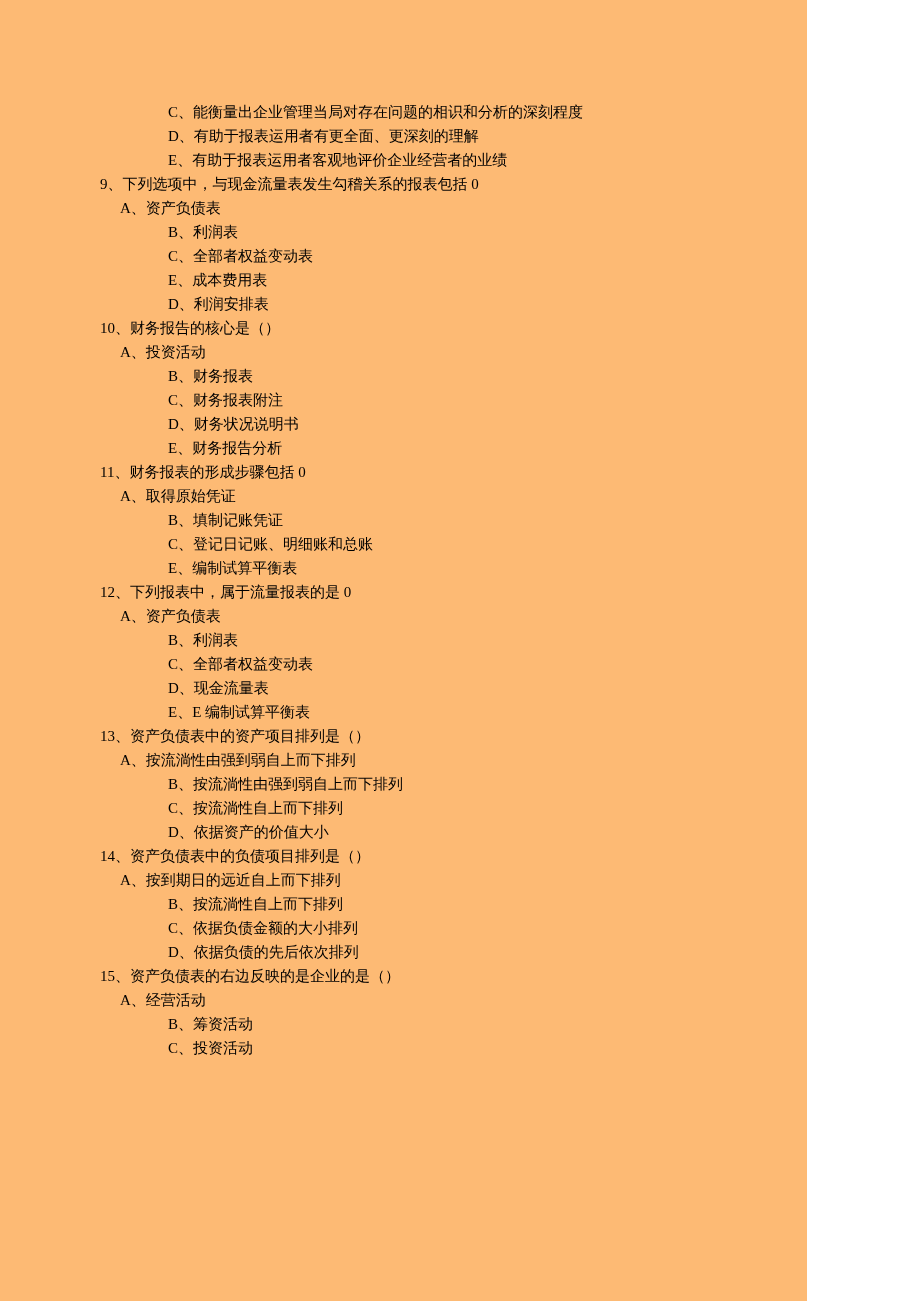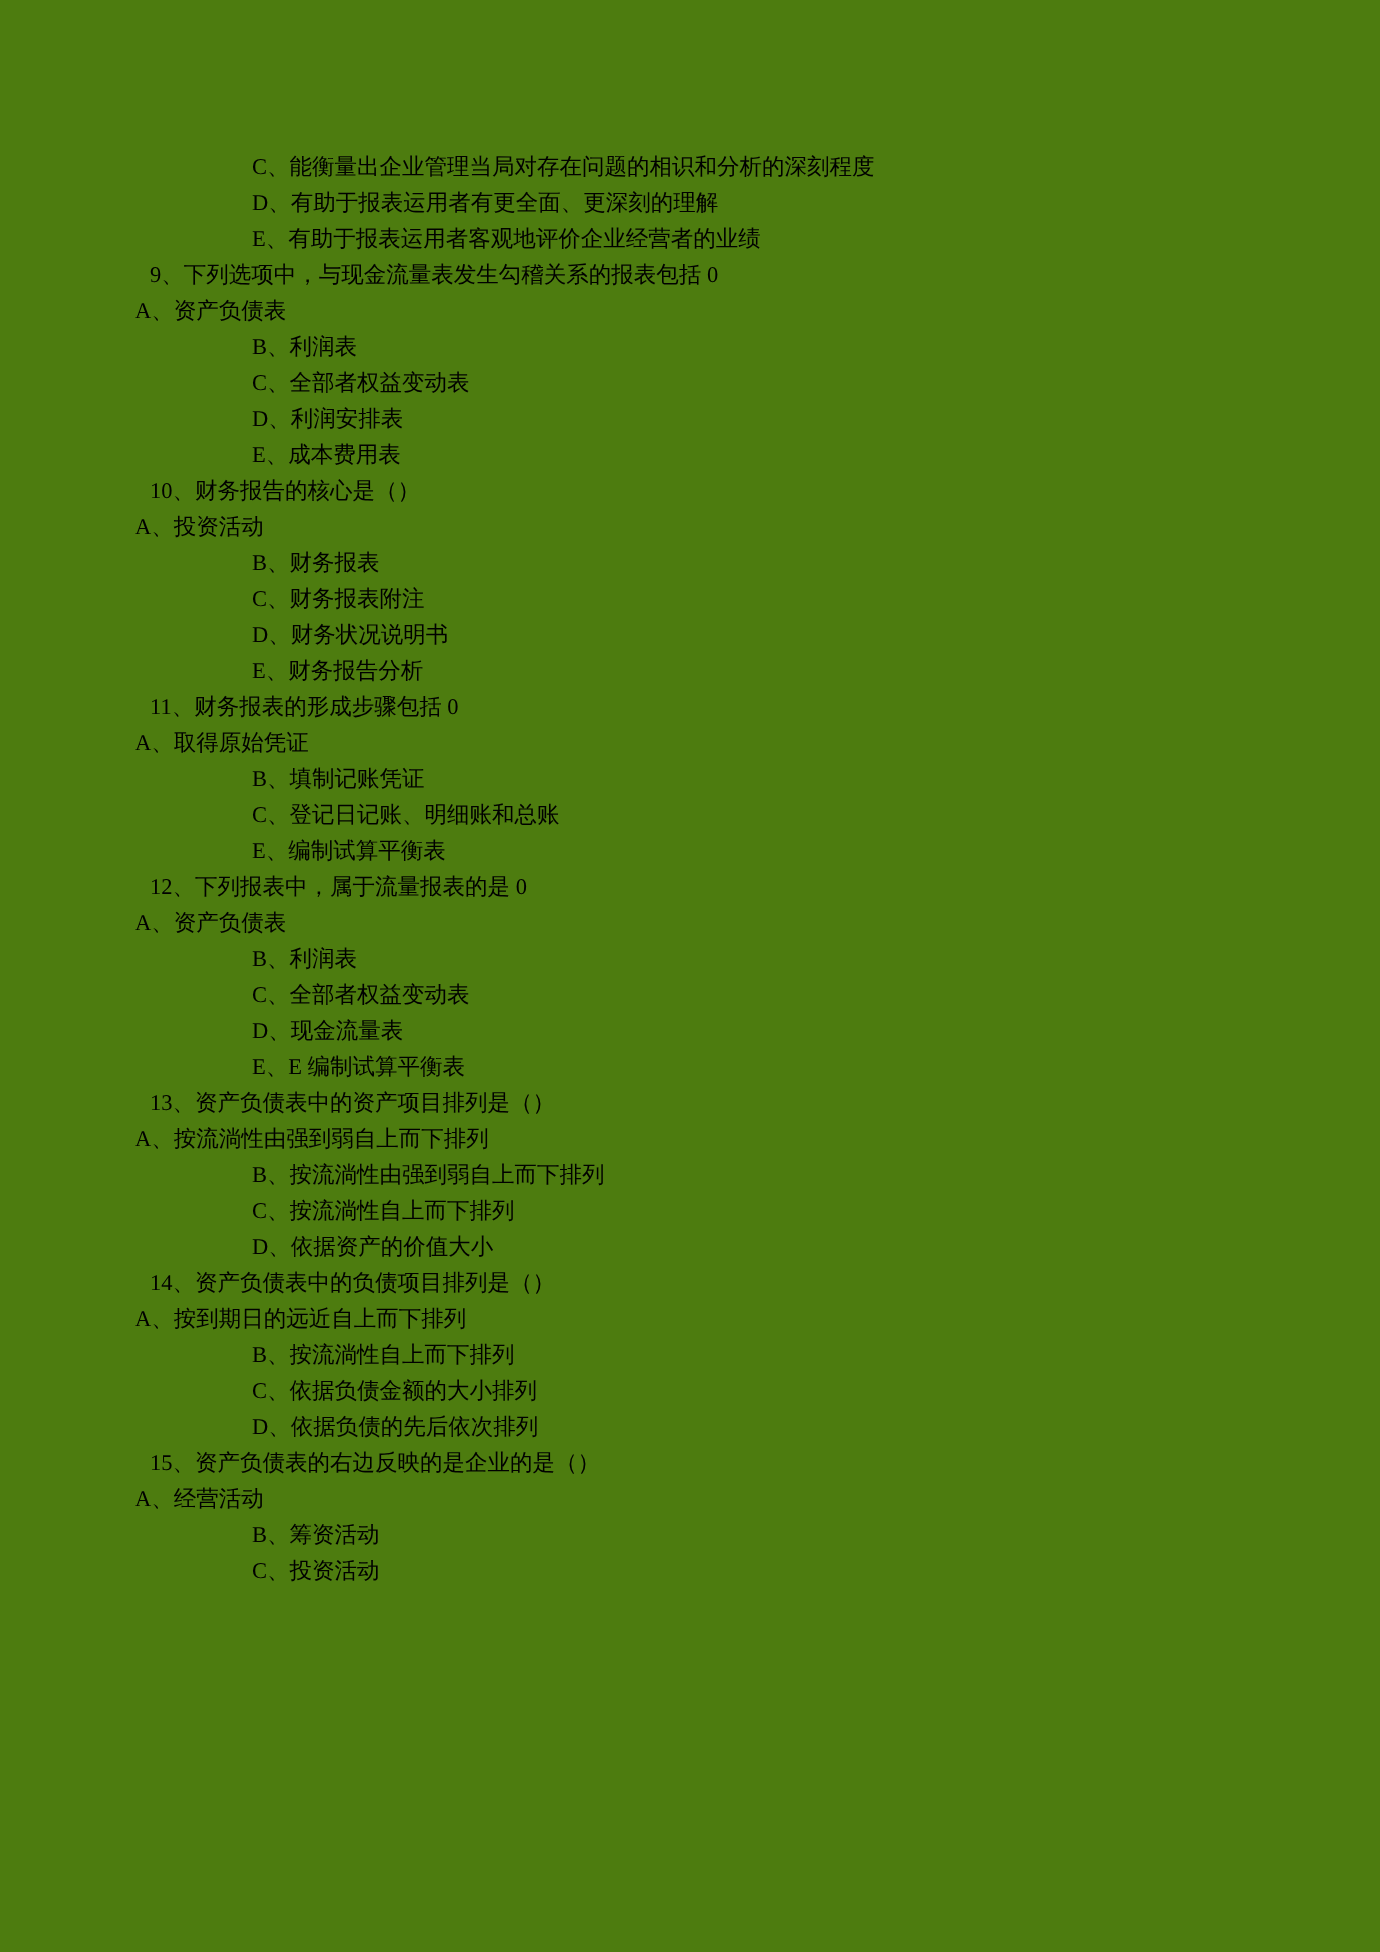--- a/index.html
+++ b/index.html
@@ -5,53 +5,53 @@
   html, body {
     margin: 0;
     padding: 0;
     background: #ffffff;
     font-family: "SimSun", "宋体", serif;
     font-size: 15px;
     color: #000000;
     line-height: 1.6;
   }
   .page {
-    width: 920px;
+    width: 807px;
     min-height: 1301px;
     padding: 100px 0 0 0;
     box-sizing: border-box;
-    background: #4d7c0f;
+    background: #fdba74;
   }
   .line {
     white-space: pre;
     margin: 0;
   }
   .option-indent-normal {
     padding-left: 168px;
   }
   .option-indent-first {
-    padding-left: 90px;
+    padding-left: 120px;
   }
   .question-line {
     padding-left: 100px;
   }
 </style>
 </head>
 <body>
 
 <div class="page" id="page-root">
     <p class="line option-indent-normal">C、能衡量出企业管理当局对存在问题的相识和分析的深刻程度</p>
     <p class="line option-indent-normal">D、有助于报表运用者有更全面、更深刻的理解</p>
     <p class="line option-indent-normal">E、有助于报表运用者客观地评价企业经营者的业绩</p>
     <p class="line question-line">9、下列选项中，与现金流量表发生勾稽关系的报表包括 0</p>
     <p class="line option-indent-first">A、资产负债表</p>
     <p class="line option-indent-normal">B、利润表</p>
     <p class="line option-indent-normal">C、全部者权益变动表</p>
+    <p class="line option-indent-normal">E、成本费用表</p>
     <p class="line option-indent-normal">D、利润安排表</p>
-    <p class="line option-indent-normal">E、成本费用表</p>
     <p class="line question-line">10、财务报告的核心是（）</p>
     <p class="line option-indent-first">A、投资活动</p>
     <p class="line option-indent-normal">B、财务报表</p>
     <p class="line option-indent-normal">C、财务报表附注</p>
     <p class="line option-indent-normal">D、财务状况说明书</p>
     <p class="line option-indent-normal">E、财务报告分析</p>
     <p class="line question-line">11、财务报表的形成步骤包括 0</p>
     <p class="line option-indent-first">A、取得原始凭证</p>
     <p class="line option-indent-normal">B、填制记账凭证</p>
     <p class="line option-indent-normal">C、登记日记账、明细账和总账</p>

